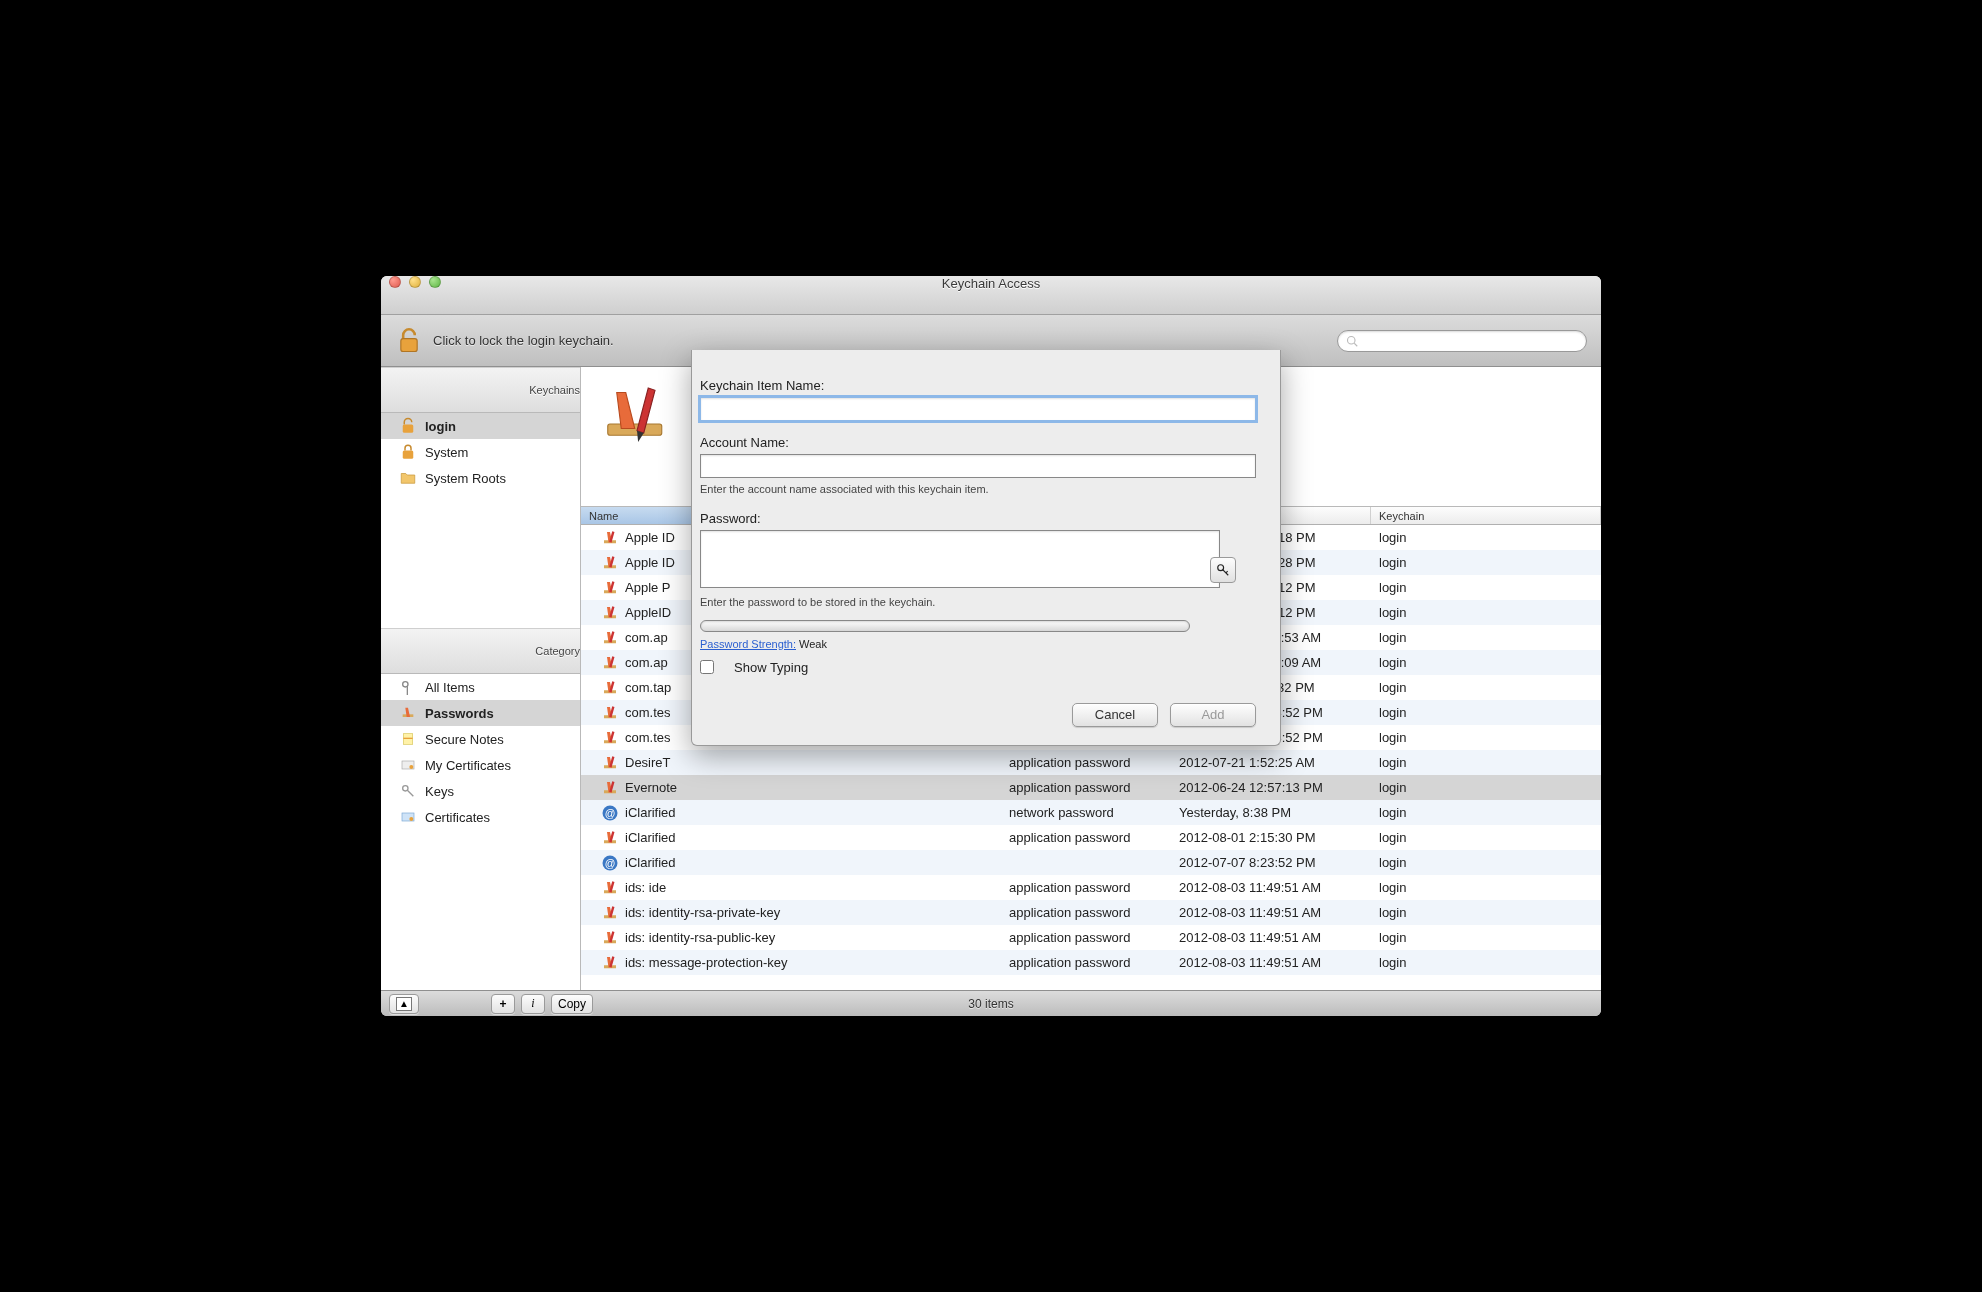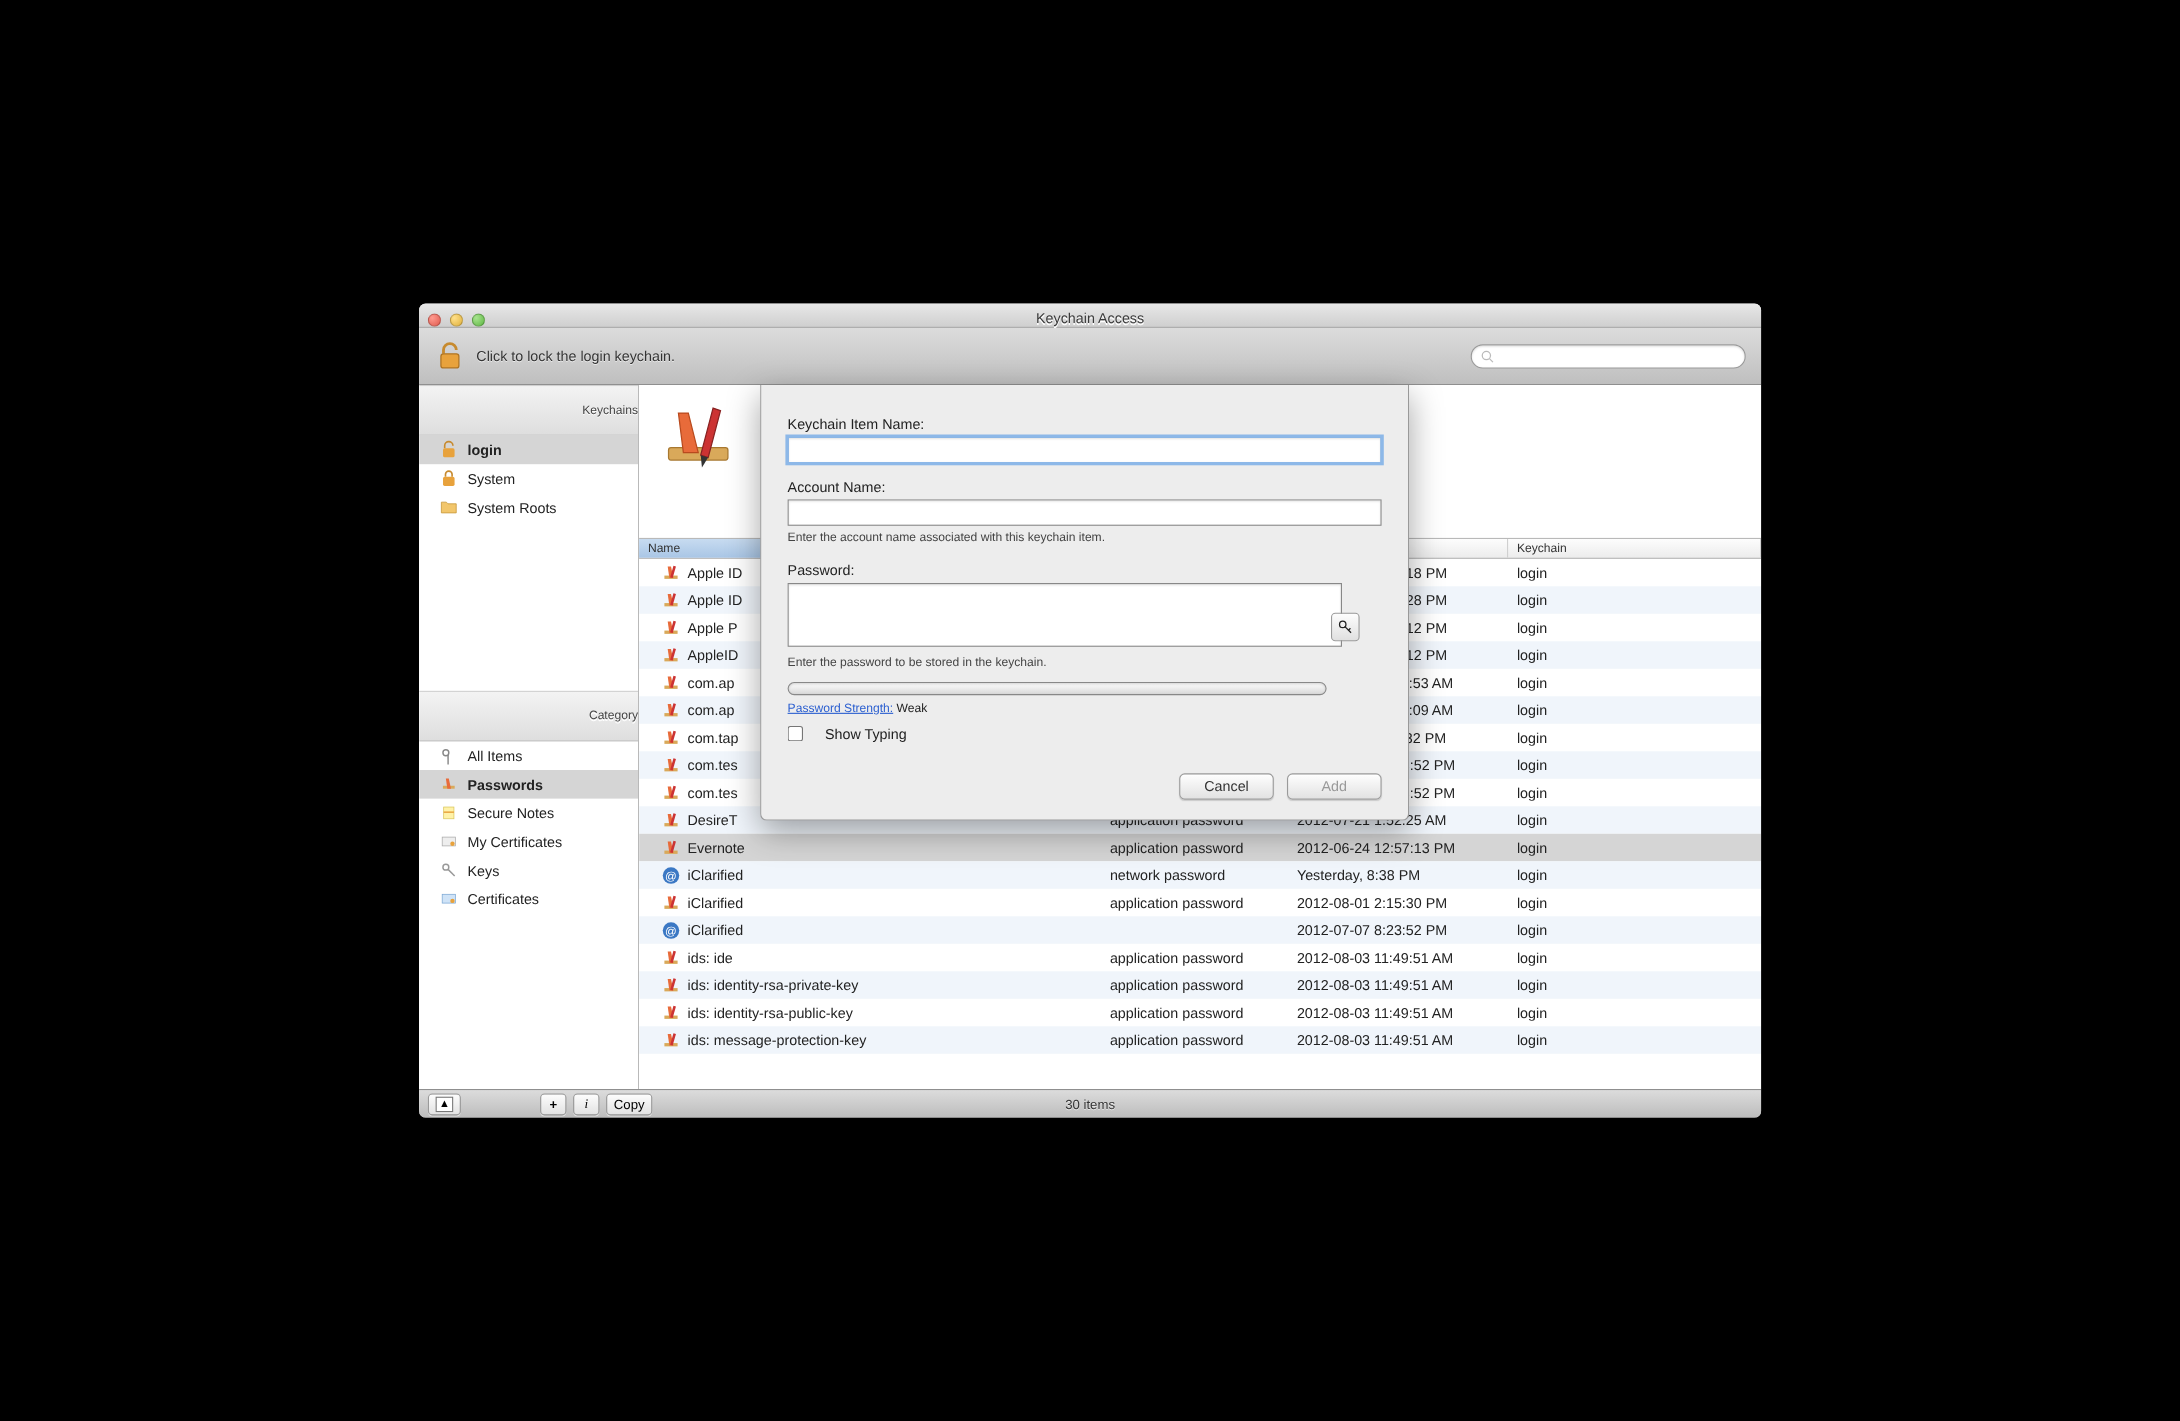--- a/index.html
+++ b/index.html
@@ -18,25 +18,25 @@
     background: #ededed;
     border-radius: 6px;
     box-shadow: 0 20px 60px rgba(0,0,0,0.7);
     overflow: hidden;
     display: flex;
     flex-direction: column;
     position: relative;
   }
   
   .titlebar {
-    height: 22px;
+    height: 39px;
     background: linear-gradient(#e8e8e8, #cfcfcf);
     border-bottom: 1px solid #a0a0a0;
     display: flex;
-    align-items: flex-end;
+    align-items: flex-start;
     position: relative;
     padding: 0 8px;
   }
   .traffic-lights { display: flex; gap: 8px; }
   .tl { width: 12px; height: 12px; border-radius: 50%; border: 1px solid rgba(0,0,0,0.2); }
   .tl.red { background: radial-gradient(circle at 30% 30%, #ff9a8f, #e05b4f); }
   .tl.yellow { background: radial-gradient(circle at 30% 30%, #ffe08a, #e0b13d); }
   .tl.green { background: radial-gradient(circle at 30% 30%, #a8e48f, #5fb744); }
   .window-title {
     position: absolute; left: 0; right: 0; text-align: center;
@@ -188,21 +188,21 @@
   
   .sheet {
     position: absolute;
     top: 74px; left: 310px;
     width: 590px;
     background: #ededed;
     border: 1px solid #999;
     border-top: none;
     border-radius: 0 0 6px 6px;
     box-shadow: 0 10px 30px rgba(0,0,0,0.35);
-    padding: 20px 24px 18px 24px;
+    padding: 20px 24px 18px 8px;
     font-size: 13px;
     color: #222;
     z-index: 50;
   }
   .sheet .field-label { font-size: 13px; margin-top: 8px; display: block; }
   .sheet .hint { font-size: 11px; color: #444; margin-top: 4px; line-height: 1.35; }
   .aqua-input {
     width: 100%; height: 24px;
     border: 1px solid #888;
     background: #fff;

